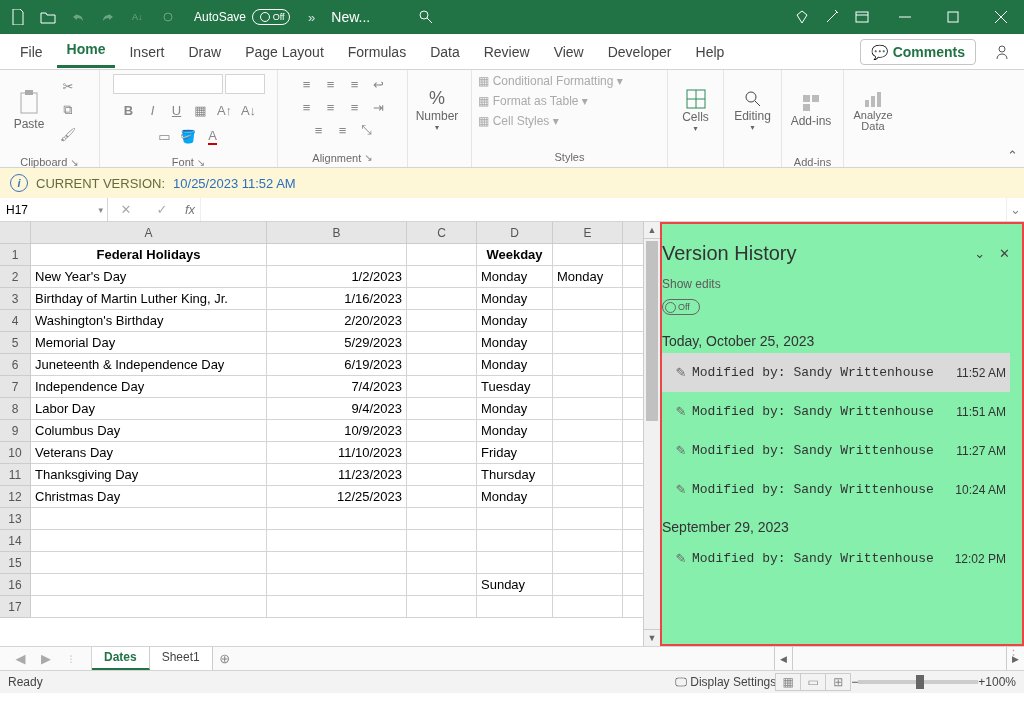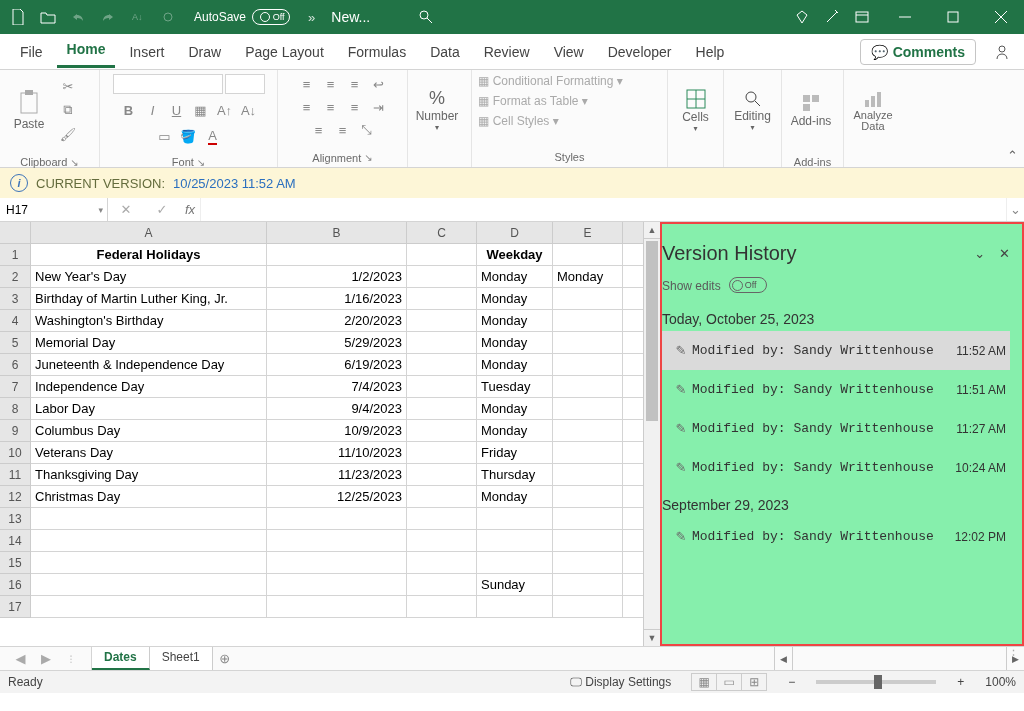--- a/index.html
+++ b/index.html
@@ -70,21 +70,21 @@
   .colA { width:236px; } .colB { width:140px; } .colC { width:70px; } .colD { width:76px; } .colE { width:70px; }
   .vscroll { width: 17px; border-left:1px solid #ccc; background:#f1f1f1; display:flex; flex-direction:column;}
   .vscroll .arrow { height:17px; display:flex; align-items:center; justify-content:center; font-size:9px; color:#666; border-bottom:1px solid #ccc;}
   .vscroll .arrow.bot { border-bottom:none; border-top:1px solid #ccc;}
   .vscroll .thumb { background:#c1c1c1; height:180px; margin:2px;}
 
   .version-panel { flex: 1; border: 2px solid #ef4444; background: #86efac; padding: 18px 12px 8px 0; position: relative; }
   .vp-head { display:flex; align-items:center; justify-content:space-between; margin-bottom:12px;}
   .vp-title { font-size: 20px; font-weight: 400; color: #333; }
   .vp-ctrls { display:flex; gap:14px; color:#444;}
-  .vp-edits { display:flex; align-items:flex-end; gap:8px; font-size:12px; color:#5a5a5a; margin-bottom:18px;}
+  .vp-edits { display:flex; align-items:flex-start; gap:8px; font-size:12px; color:#5a5a5a; margin-bottom:18px;flex-direction:column;}
   .vp-toggle { width:38px; height:16px; border:1px solid #666; border-radius:8px; display:flex; align-items:center; padding:0 2px; gap:2px; }
   .vp-toggle .knob { width:11px; height:11px; border-radius:50%; border:1px solid #666; }
   .vp-toggle .off { font-size:9px; color:#555;}
   .vp-date { font-size: 14px; color: #333; margin: 10px 0 4px 0; }
   .vp-item { display:flex; align-items:center; padding: 12px 4px 12px 8px; font-size: 13px; color:#333; }
   .vp-item.active { background:#dadada; }
   .vp-item .pen { width:22px; display:flex; justify-content:center; color:#6a6a6a;}
   .vp-item .desc { flex:1;font-family:Liberation Mono, monospace; }
   .vp-item .time { font-size:12px; }
 
@@ -94,21 +94,21 @@
   .tabsrow .stab { padding:3px 12px; font-size:12px; color:#444; background:#fff; border-right:1px solid #ccc; position:relative;}
   .tabsrow .stab.active { font-weight:600; color:#217346; border-bottom:2px solid #217346; background:#fff;}
   .tabsrow .add { width:24px; display:flex; align-items:center; justify-content:center; color:#888;}
   .tabsrow .hscroll { position:absolute; right:0; width:250px; height:100%; display:flex; align-items:center; border-left:1px solid #ccc;}
   .tabsrow .hscroll .arrow { width:18px; display:flex; align-items:center; justify-content:center; font-size:9px; color:#666; border-right:1px solid #ccc; height:100%;}
   .tabsrow .hscroll .arrow.last { border-right:none; border-left:1px solid #ccc;}
   .tabsrow .hscroll .track { flex:1; }
 
   
   .statusbar { height: 23px; background: #f3f3f3; border-top: 1px solid #d4d4d4; display:flex; align-items:center; padding:0 8px; font-size:12px; color:#444; justify-content:space-between;}
-  .statusbar .right { display:flex; align-items:center; gap:21px;}
+  .statusbar .right { display:flex; align-items:center; gap:0;}
   .statusbar .view-btns { display:flex; gap:0;}
   .statusbar .view-btns .vb { width:26px; height:18px; border:1px solid #ccc; display:flex; align-items:center; justify-content:center; color:#888; margin-left:-1px;}
   .statusbar .zoom-slider { width:120px; height:4px; background:#ccc; position:relative;}
   .statusbar .zoom-slider .knob { width:8px; height:14px; background:#666; position:absolute; left:58px; top:-5px;}
 </style>
 </head>
 <body>
 
 <div class="titlebar">
   <div class="left">

